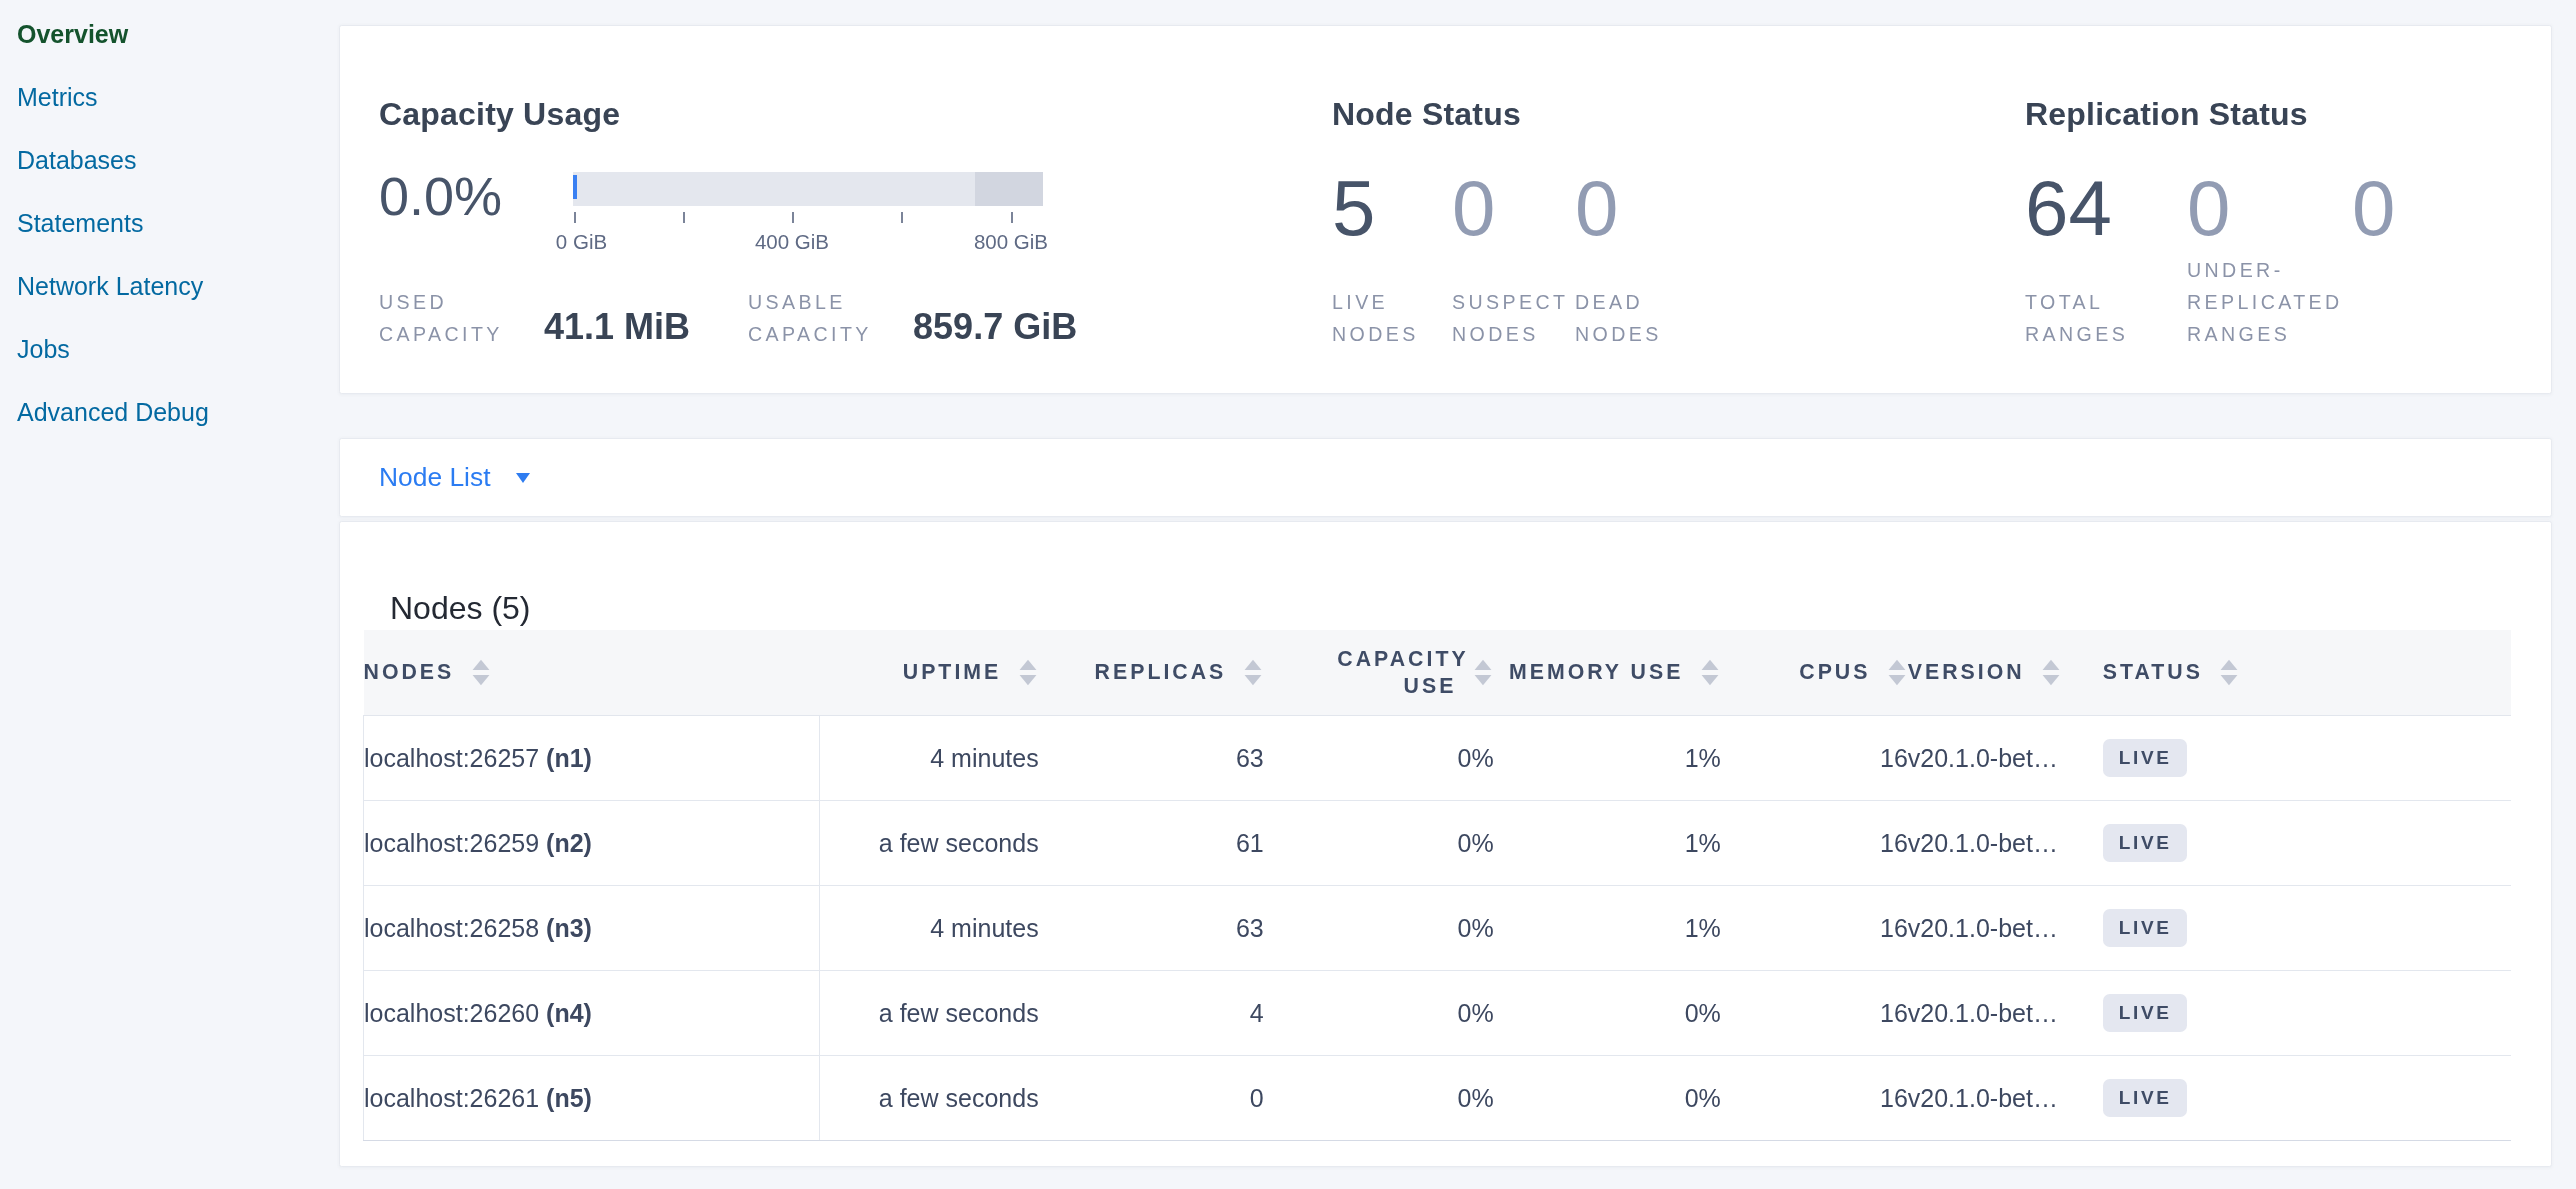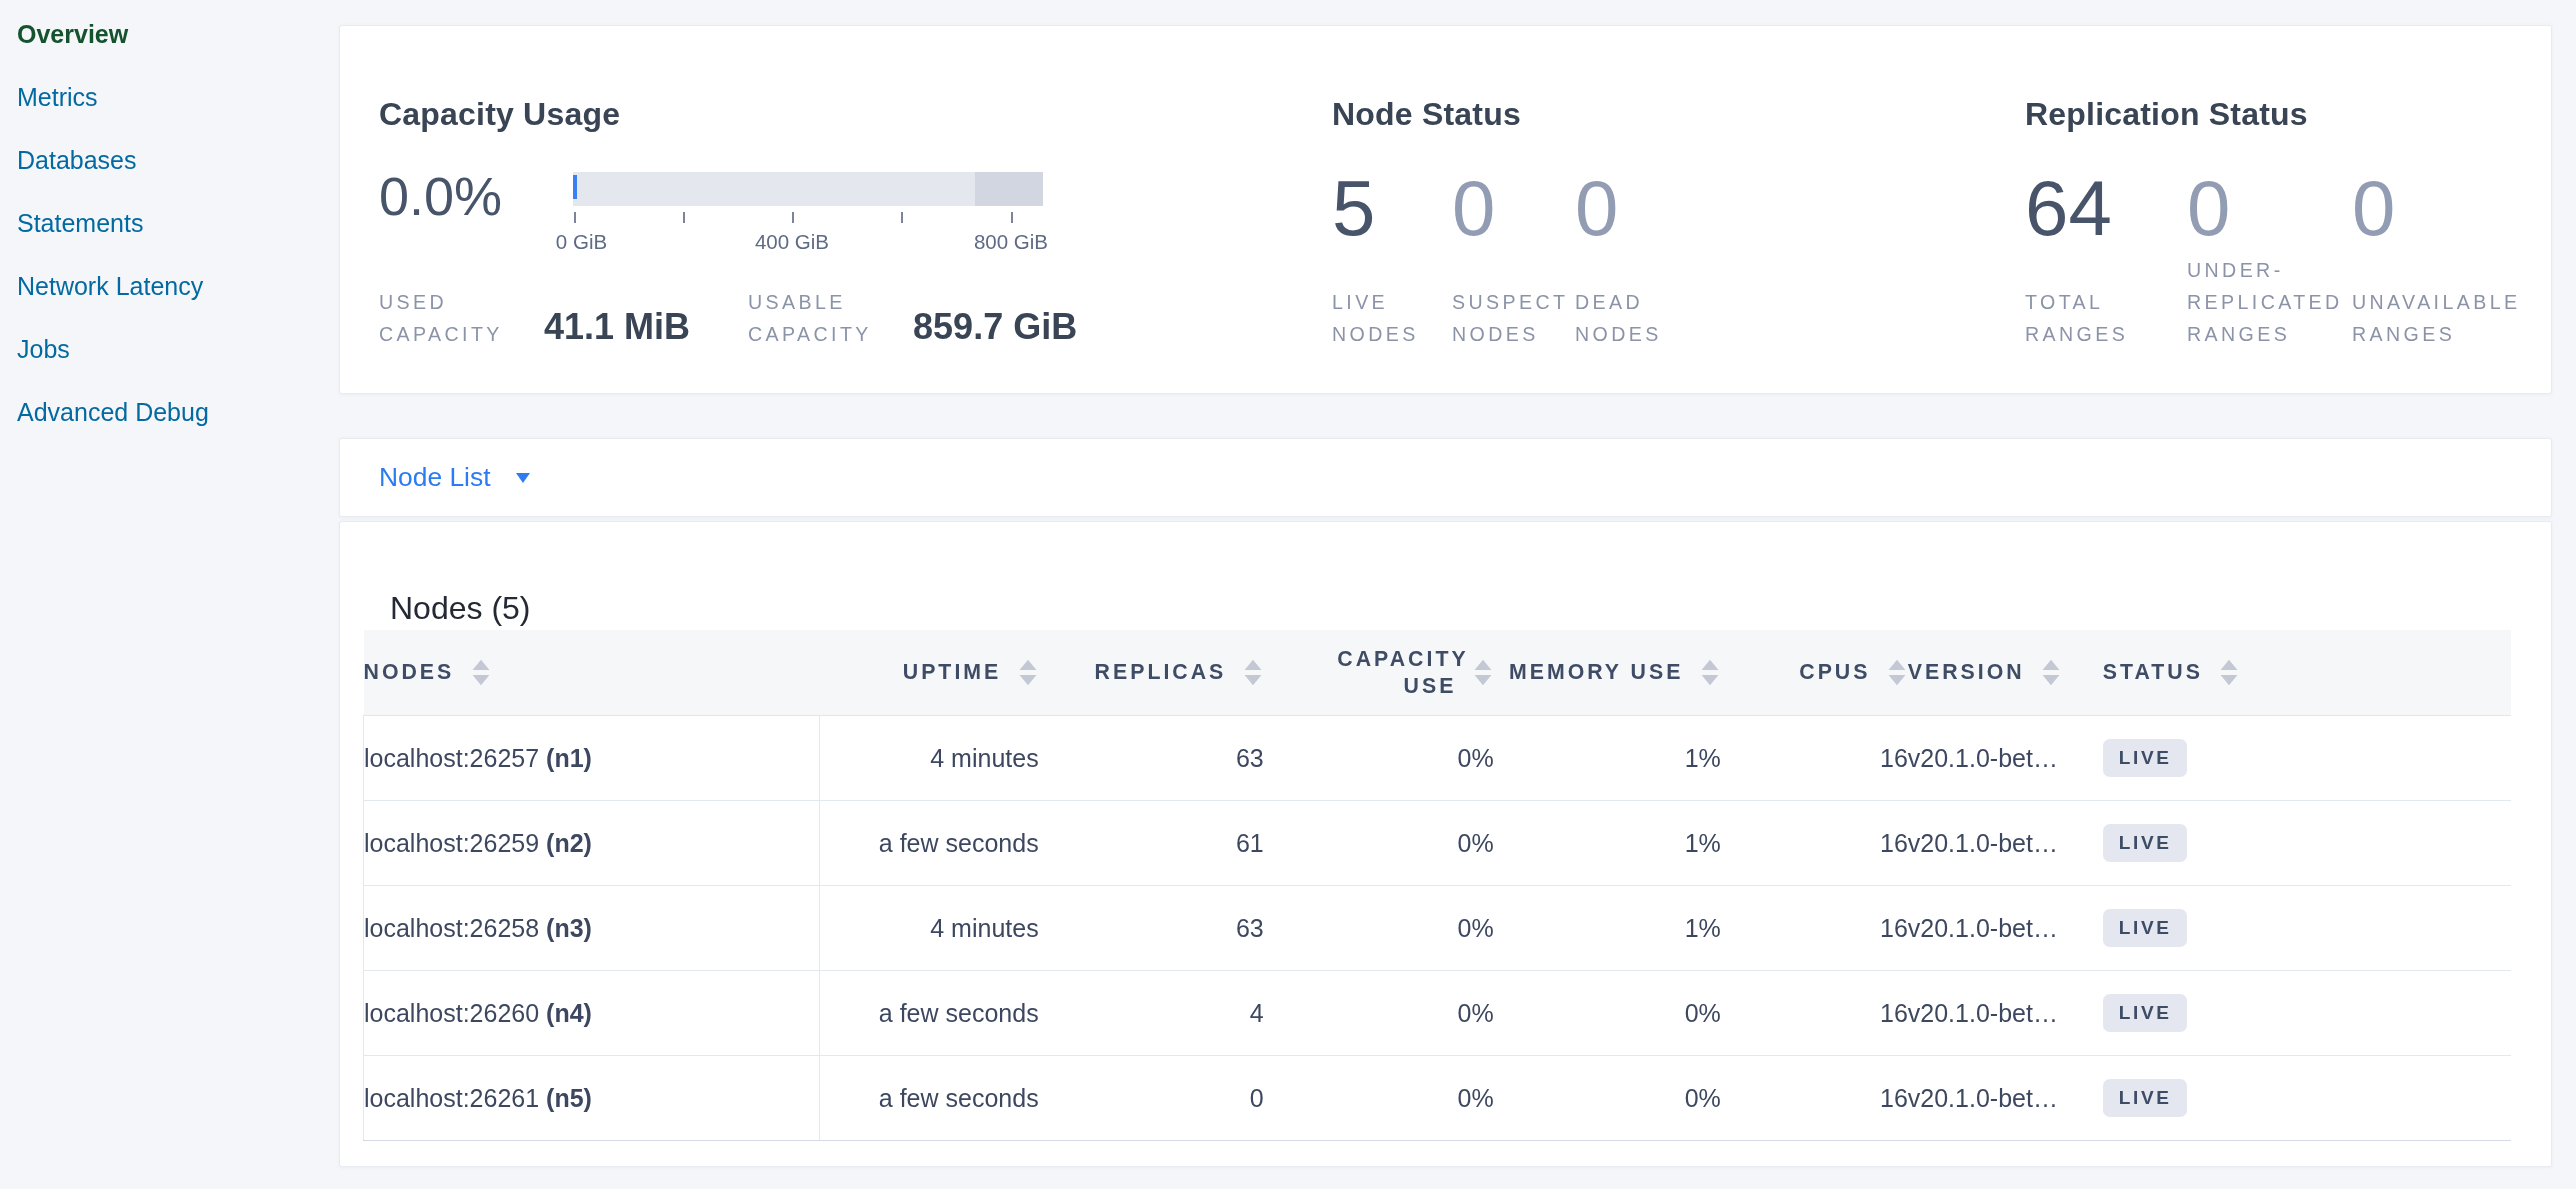--- a/index.html
+++ b/index.html
@@ -162,21 +162,20 @@
   <div class="section sec-replication">
     <h2 class="sec-title">Replication Status</h2>
     <div class="numbers-row">
       <div class="metric-number em rp-col1">64</div>
       <div class="metric-number rp-col2">0</div>
       <div class="metric-number rp-col3">0</div>
     </div>
     <div class="labels-row">
       <div class="metric-label rp-col1">TOTAL RANGES</div>
       <div class="metric-label rp-col2">UNDER-REPLICATED RANGES</div>
-      <div class="metric-label rp-col3">UNAVAILABLE RANGES</div>
     </div>
   </div>
 </section>
 
 <section class="card card-nodelist">
   <div class="nodelist-inner">
     <span class="nodelist-label">Node List</span>
     <span class="caret-down"></span>
   </div>
 </section>

